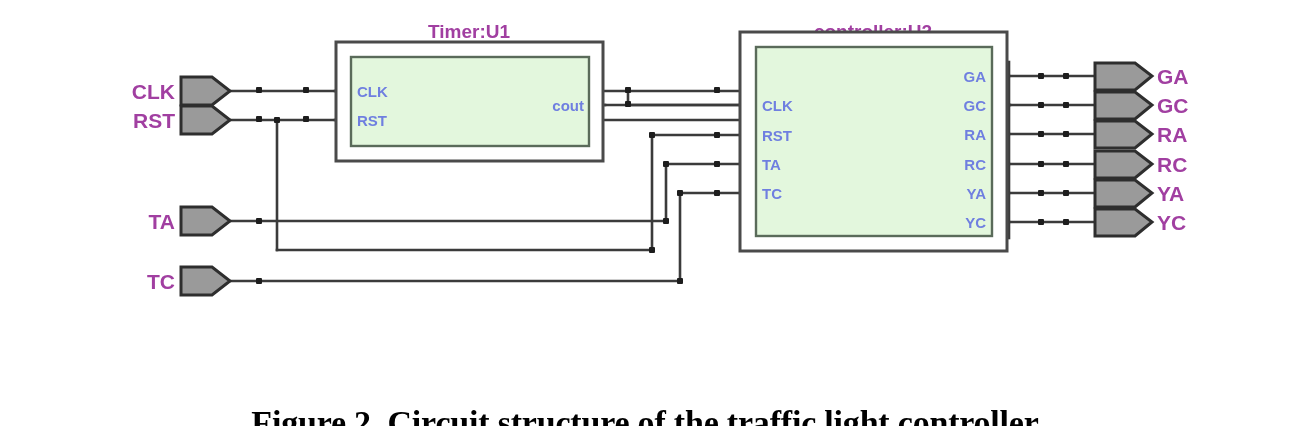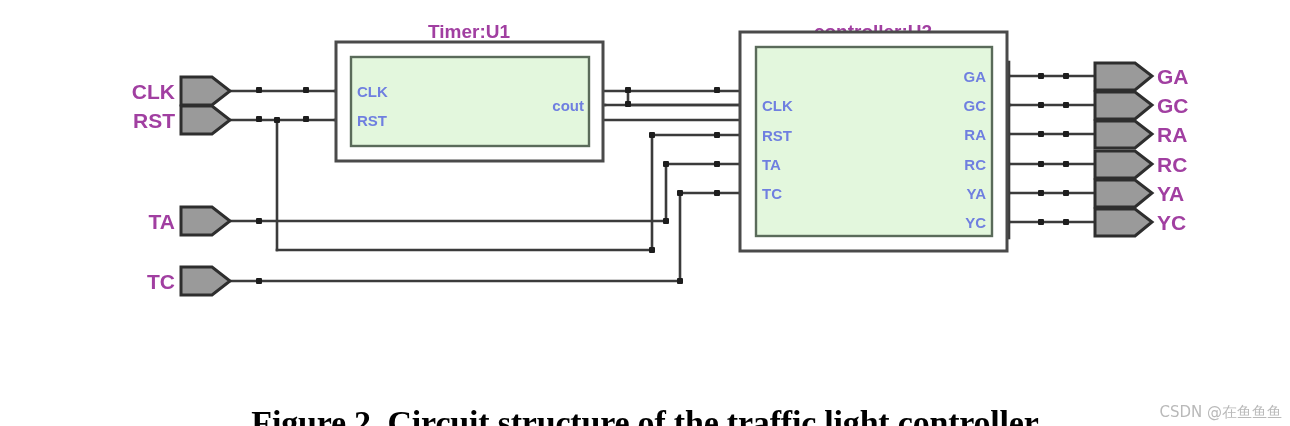--- a/index.html
+++ b/index.html
@@ -228,15 +228,14 @@
     </g>
     <g>
       <polygon points="1095,209 1135,209 1152,222 1135,236 1095,236" fill="#9a9a9a" stroke="#2e2e2e" stroke-width="3"></polygon>
       <text class="port-name" x="1157" y="230">YC</text>
     </g>
 
   </svg>
 
   <div class="caption">Figure 2. Circuit structure of the traffic light controller</div>
 
-  <div class="watermark">CSDN @在鱼鱼鱼</div>
 
 </div>
 
 </body></html>

